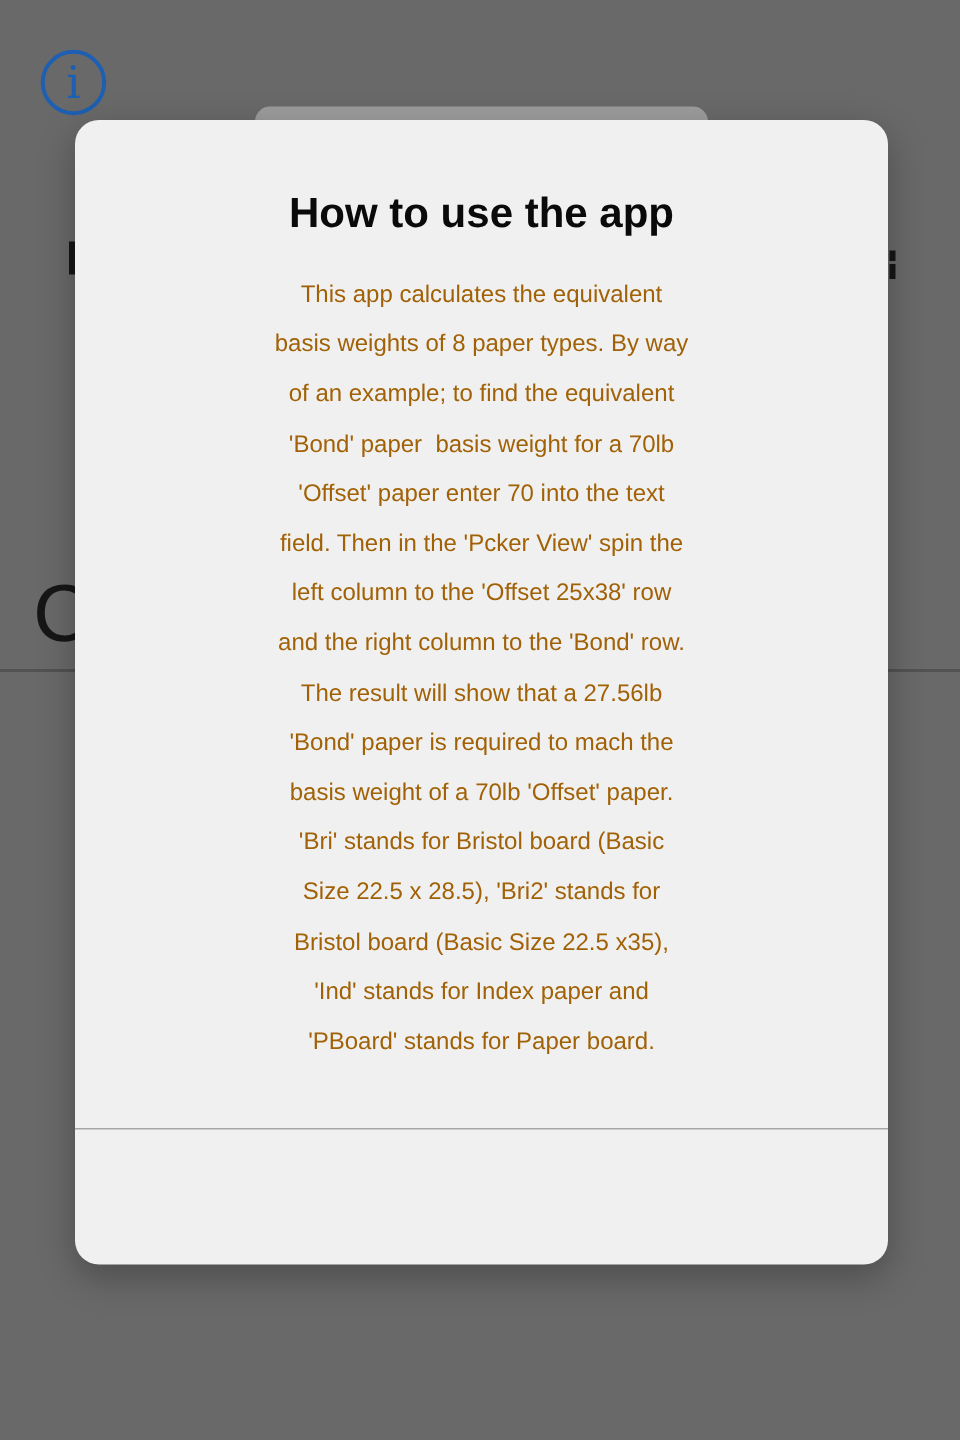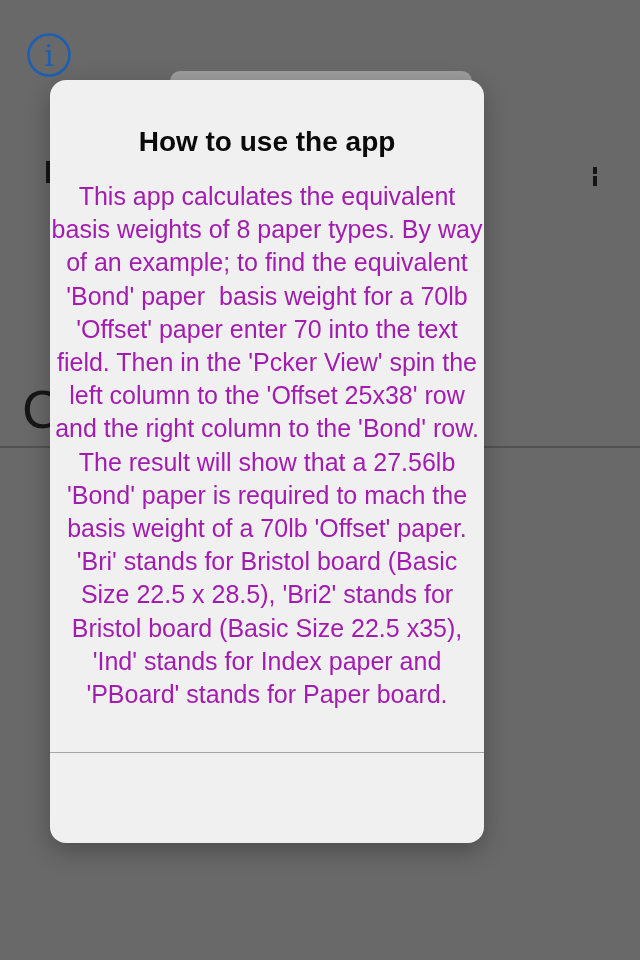--- a/index.html
+++ b/index.html
@@ -22,35 +22,35 @@
   .bg-mark-a { position:absolute; left:593px; top:167px; width:4px; height:7px; background:#161616; }
   .bg-mark-b { position:absolute; left:593px; top:176px; width:4px; height:10px; background:#161616; }
   .bg-letter-c {
     position:absolute; left:22px; top:382px;
     font-size:54px; line-height:1; color:#161616;
   }
   .bg-divider { position:absolute; left:0; top:446px; width:640px; height:2px; background:#525252; }
 
   
   .dialog {
-    position:absolute; left:50px; top:80px; width:434px; height:763px;
+    position:absolute; left:50px; top:80px; width:542px; height:763px;
     background:var(--dialog-bg,#f1f0f0);
     border-radius:16px;
     box-shadow:0 8px 24px rgba(0,0,0,0.28);
     overflow:hidden;
   }
   .dialog-title {
     margin:44px 16px 0 16px;
     font-size:28px; line-height:36px; font-weight:bold;
     text-align:center; color:#0a0a0a;
   }
   .dialog-body {
     margin:20px 0 0 0;
-    font-size:25px; line-height:33.2px;
-    text-align:center; color:#a21caf;
+    font-size:16px; line-height:33.2px;
+    text-align:center; color:#a16207;
     white-space:pre-wrap;
   }
   .dialog-divider {
     position:absolute; left:0; right:0; top:672px; height:1px;
     background:var(--divider,#a6a6a6);
   }
   .ok-button {
     position:absolute; left:0; right:0; top:673px; bottom:0;
     display:flex; align-items:center; justify-content:center;
     font-size:29px; font-weight:600;

